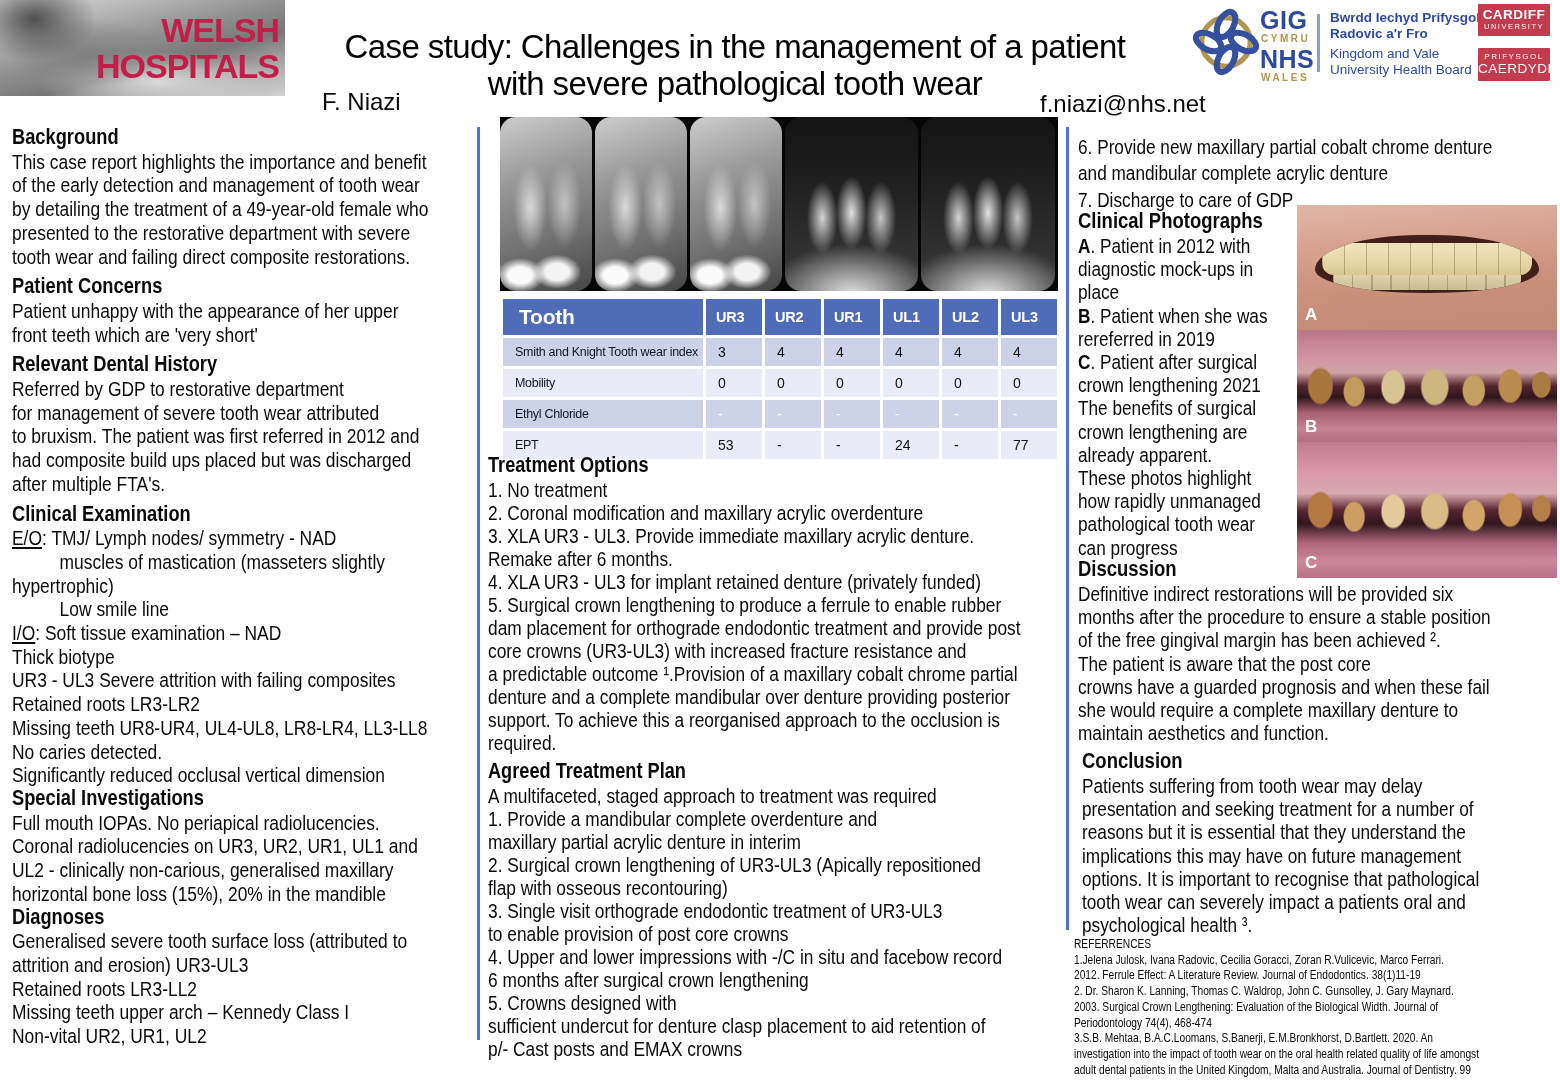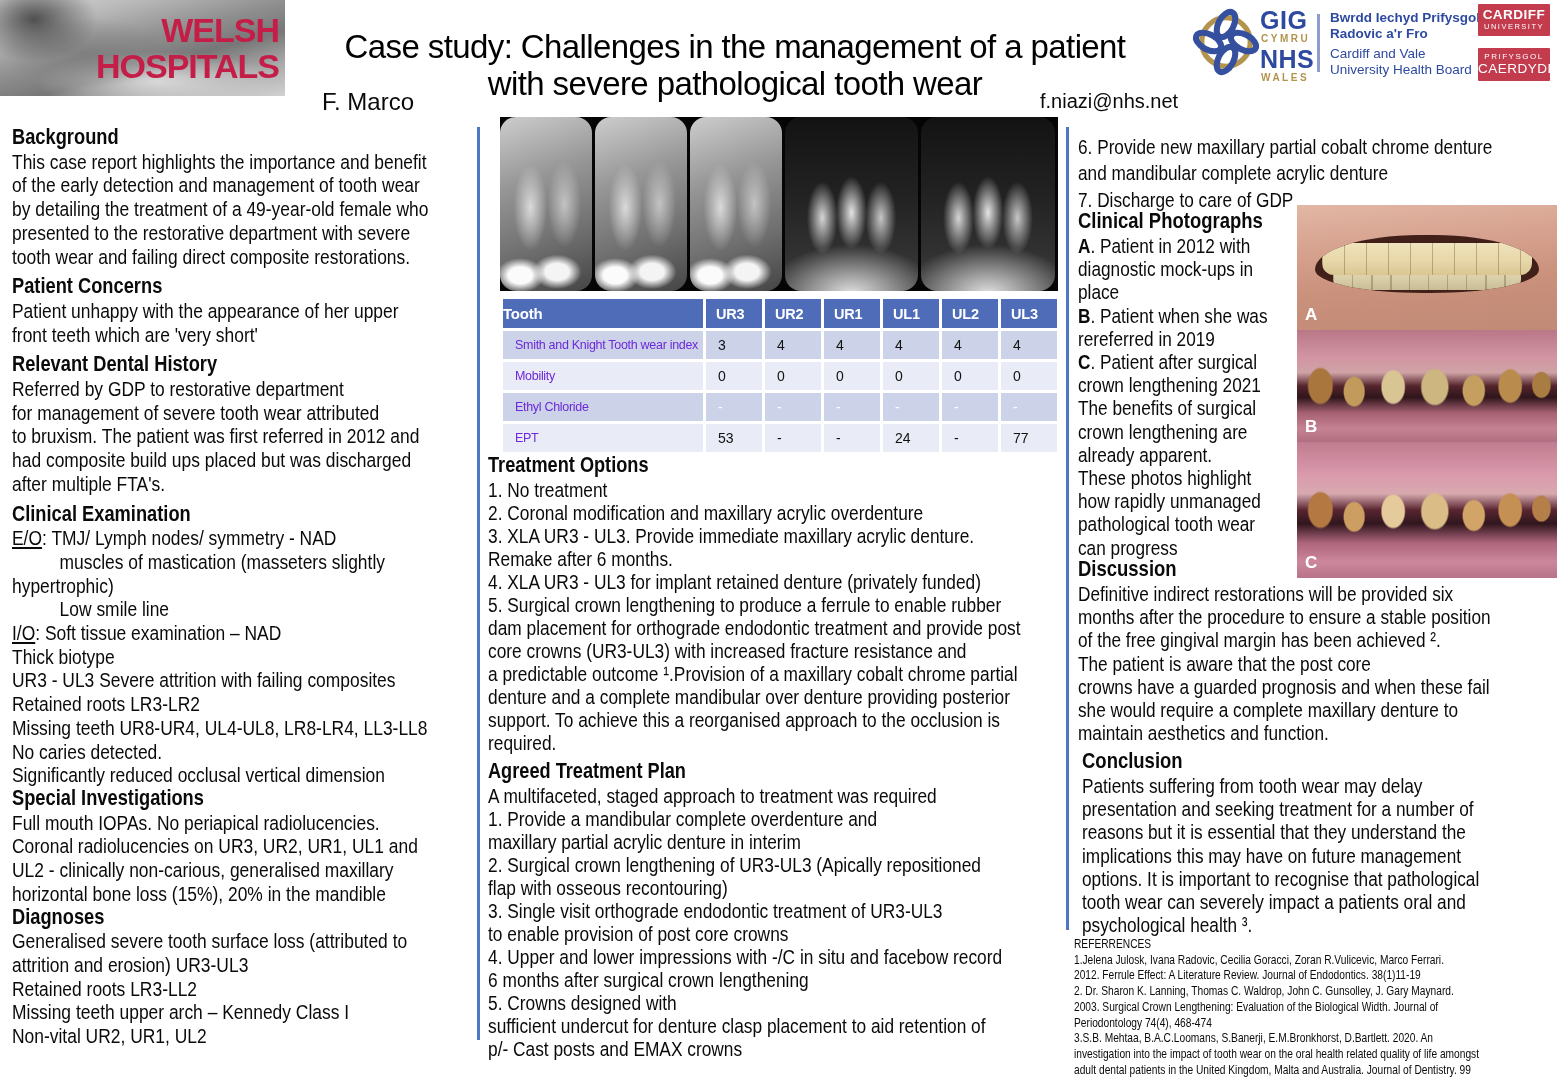--- a/index.html
+++ b/index.html
@@ -15,21 +15,21 @@
     background:
       radial-gradient(90px 60px at 12% 20%, rgba(60,60,60,.85), rgba(60,60,60,0) 70%),
       radial-gradient(120px 50px at 30% 55%, rgba(120,120,120,.7), rgba(120,120,120,0) 70%),
       radial-gradient(160px 40px at 55% 85%, rgba(225,225,225,.9), rgba(225,225,225,0) 75%),
       linear-gradient(165deg,#d8d8d8 0%,#b9b9b9 22%,#8f8f8f 45%,#777 62%,#a8a8a8 80%,#d2d2d2 100%);}
   .welsh-text{position:absolute;right:6px;top:12px;text-align:right;color:#c41e48;
     font-weight:bold;font-size:34px;line-height:36px;letter-spacing:-1px}
   .title-wrap{left:285px;top:28px;width:900px;text-align:center;color:#000;
     font-size:33px;line-height:37px;letter-spacing:-0.6px}
   .author{left:322px;top:88px;font-size:24px}
-  .email{left:1040px;top:90px;font-size:20px}
+  .email{left:1040px;top:90px;font-size:24px}
   .nhs-knot{left:1188px;top:4px;width:76px;height:76px}
   .gigblock{left:1260px;top:8px;width:60px;color:#2e4aa0;line-height:1}
   .gig-big{font-size:25px;font-weight:bold;letter-spacing:0.5px}
   .gig-small{font-size:10px;color:#b2944f;letter-spacing:2.5px;margin:1px 0 3px 1px;font-weight:bold}
   .nhs-vbar{left:1317px;top:14px;width:3px;height:58px;background:#8f9cce}
   .board{left:1330px;top:10px;width:160px;color:#2e4aa0;font-size:13.5px;line-height:16px}
   .cardiff{left:1478px;top:4px;width:72px}
   .cardiff .blk{background:#c23c4e;color:#fff;text-align:center;padding:4px 0 5px;border-radius:1px}
   .cardiff .blk+.blk{margin-top:12px}
   .cu1{font-size:13.5px;font-weight:bold;letter-spacing:0.5px;line-height:14px}
@@ -61,23 +61,23 @@
       radial-gradient(22px 52px at 28% 58%, rgba(232,232,232,.9), rgba(232,232,232,0) 70%),
       radial-gradient(22px 52px at 50% 55%, rgba(238,238,238,.95), rgba(238,238,238,0) 70%),
       radial-gradient(22px 52px at 72% 58%, rgba(226,226,226,.85), rgba(226,226,226,0) 70%),
       radial-gradient(110px 64px at 50% 102%, #e2e2e2, rgba(221,221,221,0) 78%),
       linear-gradient(to bottom,#131313 0%,#222 45%,#3b3b3b 100%)}
 
   .ttable{left:500px;top:296px}
   table{border-collapse:separate;border-spacing:3px;table-layout:fixed;width:557px}
   th{background:#4e6cb7;color:#fff;font-size:14.5px;font-weight:bold;text-align:left;
      padding:6px 0 6px 10px;letter-spacing:-0.2px}
-  th.lab{padding-left:0;font-size:15px}
+  th.lab{padding-left:16px;font-size:21px}
   td{font-size:14px;padding:6px 0 6px 12px;color:#111}
-  td.lab{font-size:12.5px;letter-spacing:-0.3px;color:#6d28d9}
+  td.lab{font-size:12.5px;letter-spacing:-0.3px;color:#0f172a}
   tr.odd td{background:#ccd3e9}
   tr.even td{background:#e9ebf6}
   tr.whiteval td:not(.lab){color:#fff}
 
   .mtext{font-size:20.5px;line-height:23px;width:680px;
          transform:scaleX(.845);transform-origin:left top}
   .mhead{font-weight:bold;font-size:21.5px;line-height:26px}
 
   
   .rtext{font-size:20.5px;line-height:23.2px;width:565px;
@@ -123,21 +123,21 @@
   <div class="welsh-text">
     <div>WELSH</div>
     <div>HOSPITALS</div>
   </div>
 </div>
 
 <div class="abs title-wrap">
   <div>Case study: Challenges in the management of a patient</div>
   <div>with severe pathological tooth wear</div>
 </div>
-<div class="abs author">F. Marco</div>
+<div class="abs author">F. Niazi</div>
 <div class="abs email">f.niazi@nhs.net</div>
 
 <div class="abs nhs-knot">
   <svg width="76" height="76" viewBox="0 0 100 100">
     <circle cx="50" cy="50" r="32" fill="none" stroke="#b2944f" stroke-width="7"></circle>
     <g fill="none" stroke="#35509e" stroke-width="8">
       <ellipse cx="50" cy="27" rx="10" ry="18" transform="rotate(28 50 27)"></ellipse>
       <ellipse cx="73" cy="50" rx="18" ry="10" transform="rotate(28 73 50)"></ellipse>
       <ellipse cx="50" cy="73" rx="10" ry="18" transform="rotate(28 50 73)"></ellipse>
       <ellipse cx="27" cy="50" rx="18" ry="10" transform="rotate(28 27 50)"></ellipse>
@@ -147,21 +147,21 @@
 <div class="abs gigblock">
   <div class="gig-big">GIG</div>
   <div class="gig-small">CYMRU</div>
   <div class="gig-big">NHS</div>
   <div class="gig-small">WALES</div>
 </div>
 <div class="abs nhs-vbar"></div>
 <div class="abs board">
   <div class="b">Bwrdd Iechyd Prifysgol</div>
   <div class="b">Radovic a'r Fro</div>
-  <div style="margin-top:4px">Cardiff and Vale</div>
+  <div style="margin-top:4px">Kingdom and Vale</div>
   <div>University Health Board</div>
 </div>
 <div class="abs cardiff">
   <div class="blk">
     <div class="cu1">CARDIFF</div>
     <div class="cu2">UNIVERSITY</div>
   </div>
   <div class="blk">
     <div class="cu3">PRIFYSGOL</div>
     <div class="cu4">CAERDYDD</div>

